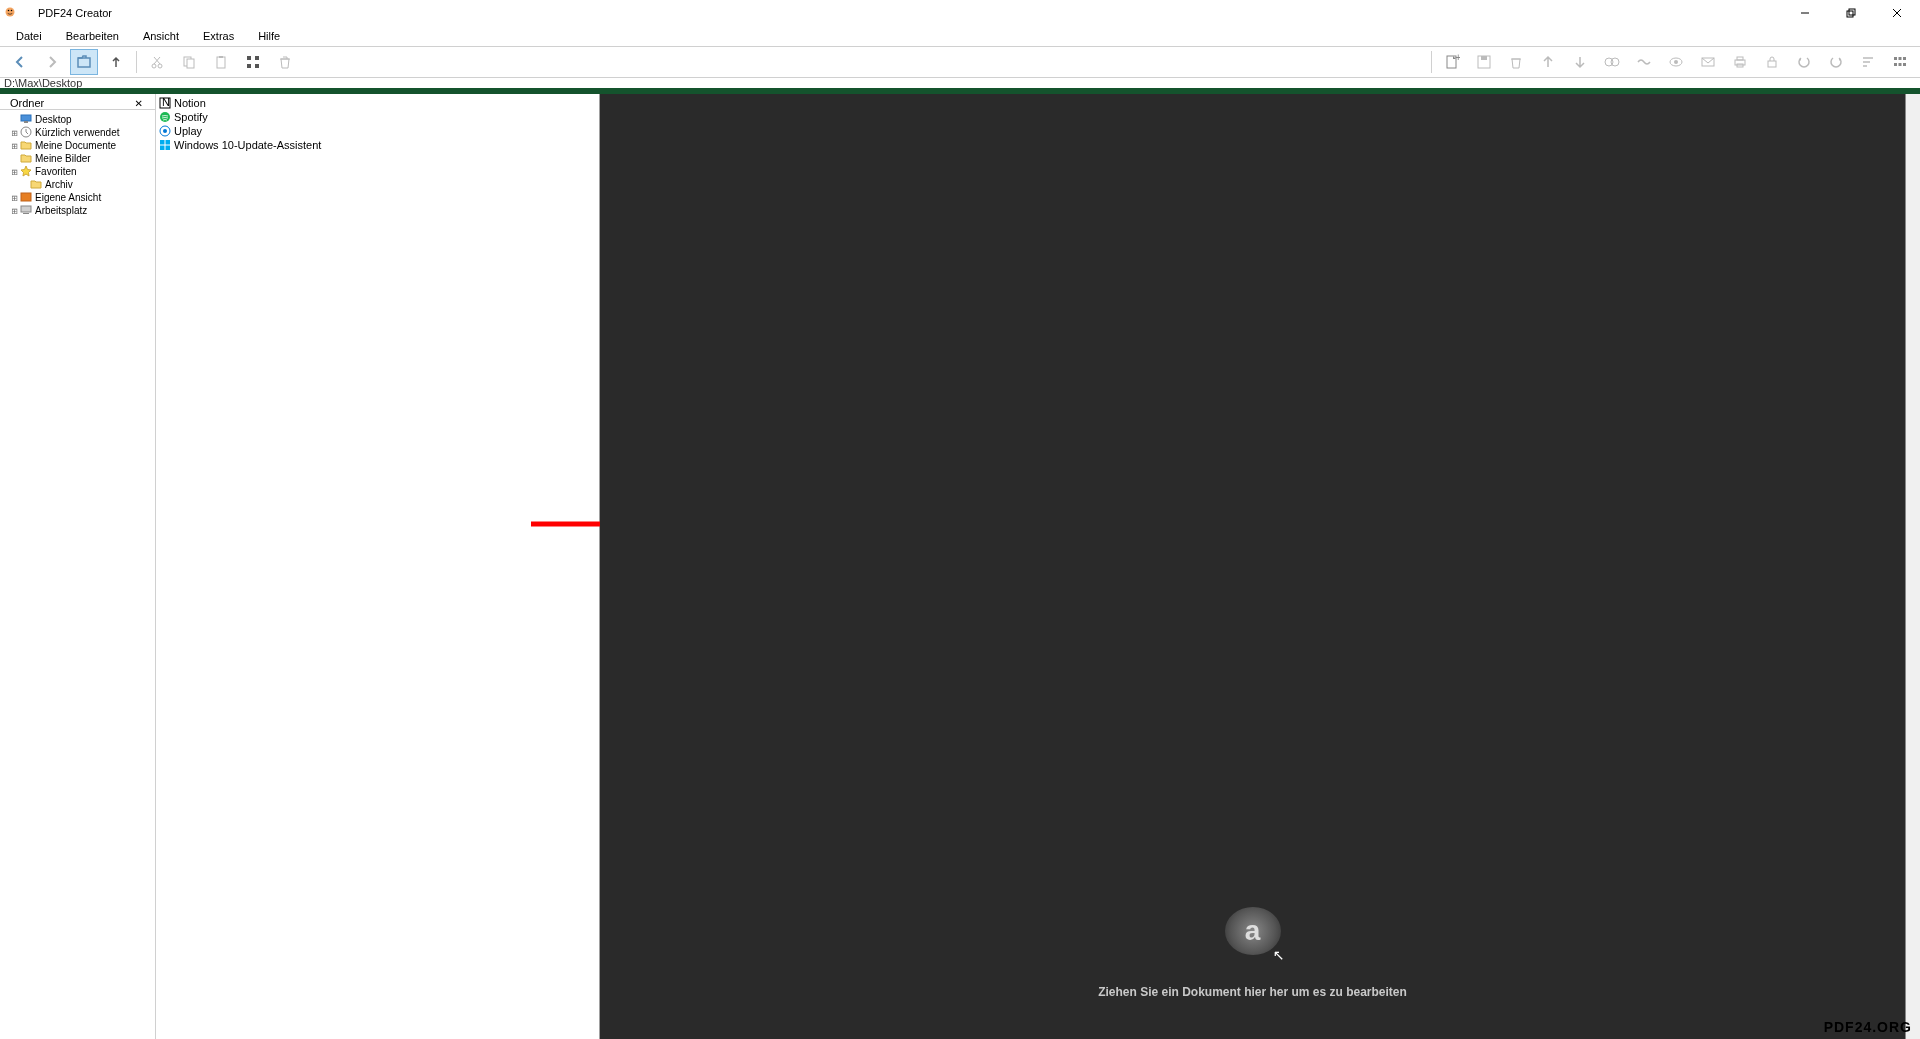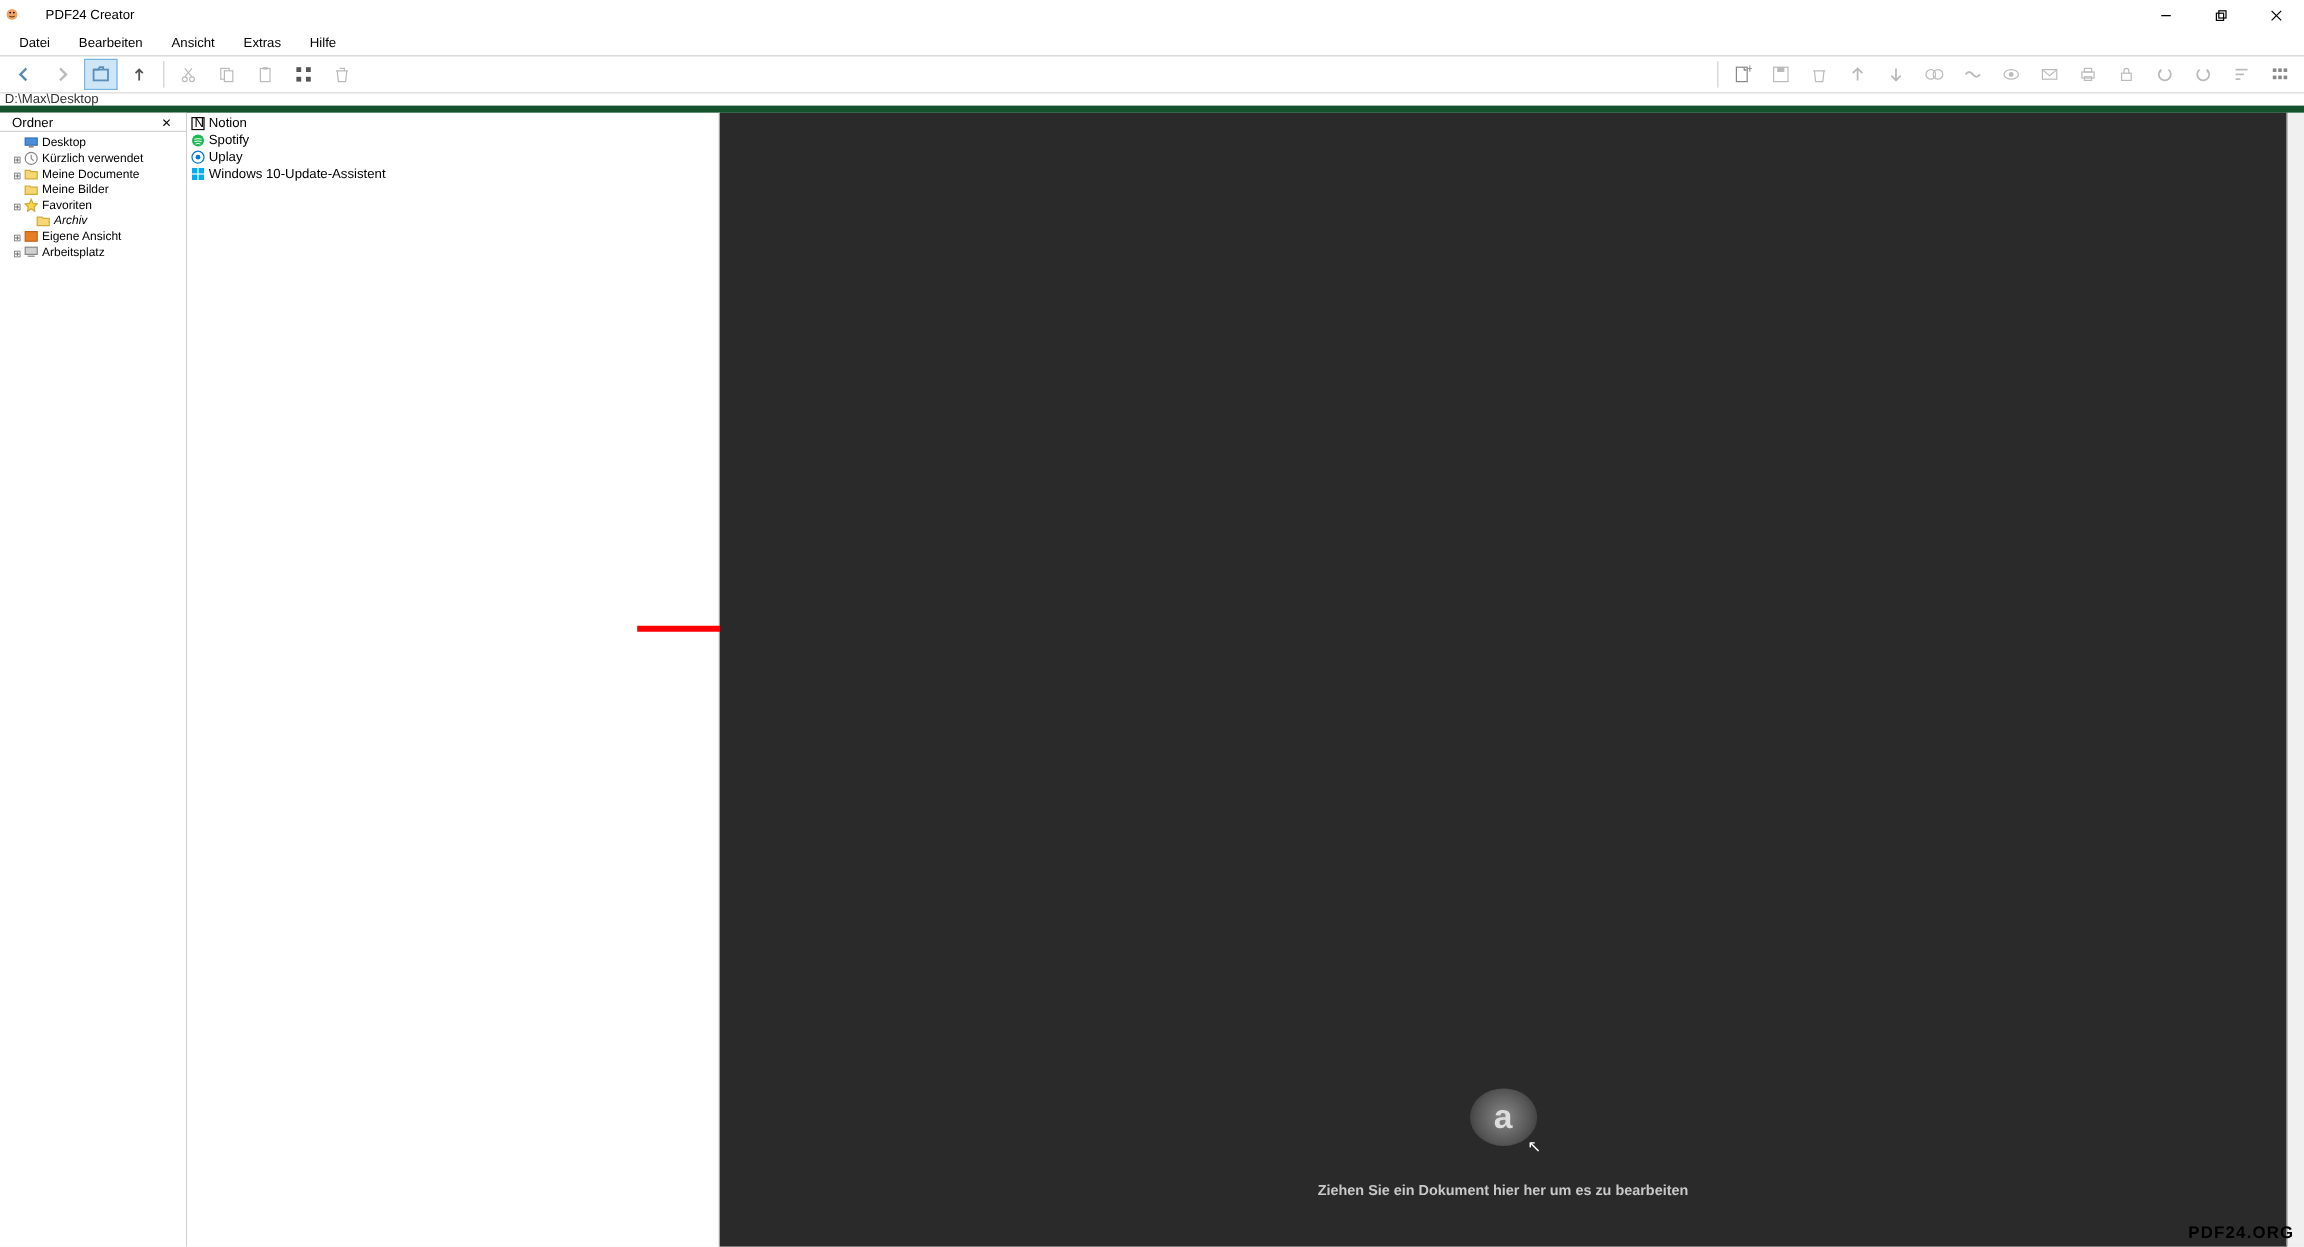--- a/index.html
+++ b/index.html
@@ -317,21 +317,21 @@
         </div>
         <div class="tree-node" style="padding-left: 10px;">
           <span class="tree-toggle">⊞</span>
           <span class="tree-icon">
             <svg class="ico-sm" viewBox="0 0 12 12">
               <path d="M6 1 L7.5 4.5 L11 5 L8.5 7.5 L9 11 L6 9 L3 11 L3.5 7.5 L1 5 L4.5 4.5 Z" fill="#f7d744" stroke="#cfa93a"></path>
             </svg>
           </span>
           <span class="tree-label">Favoriten</span>
         </div>
-        <div class="tree-node" style="padding-left: 20px; font-style: italic;">
+        <div class="tree-node" style="padding-left: 20px;">
           <span class="tree-toggle"></span>
           <span class="tree-icon">
             <svg class="ico-sm" viewBox="0 0 12 12">
               <path d="M1 3 L5 3 L6 4 L11 4 L11 10 L1 10 Z" fill="#f7d774" stroke="#cfa93a"></path>
             </svg>
           </span>
           <span class="tree-label">Archiv</span>
         </div>
         <div class="tree-node" style="padding-left: 10px;">
           <span class="tree-toggle">⊞</span>

